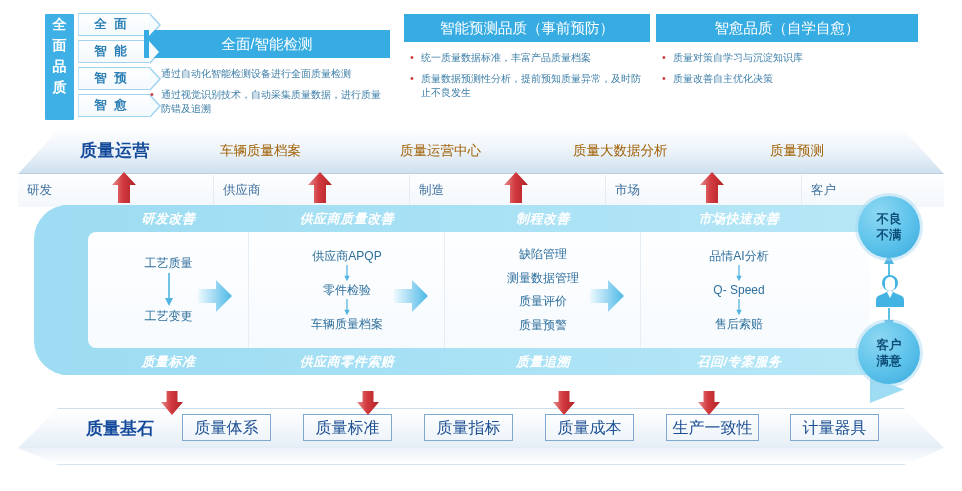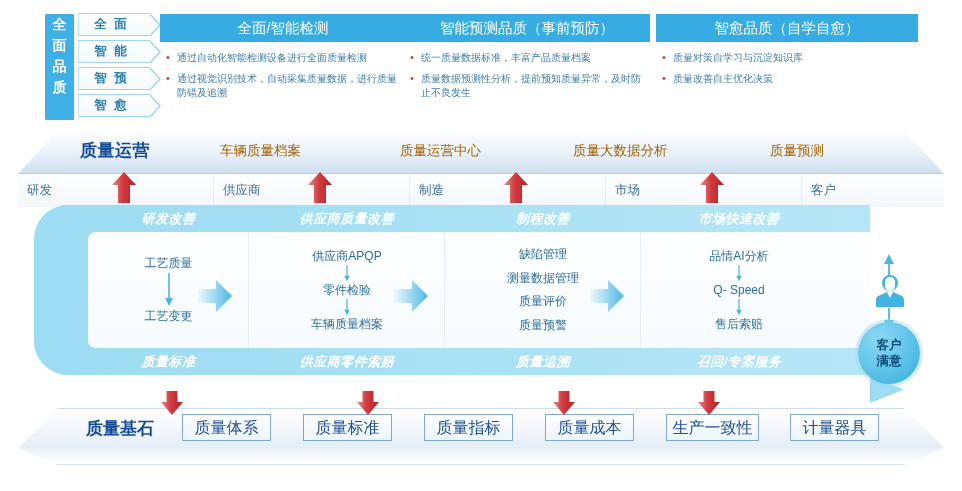--- a/index.html
+++ b/index.html
@@ -45,21 +45,21 @@
   .panel{ position:absolute; top:14px; height:104px; }
   .panel .phead{
     height:28px; background:#36ace3; color:#fff;
     font-size:14.5px; text-align:center; line-height:28px; font-weight:normal;
   }
   .panel .pbody{ padding:9px 4px 0 6px; }
   .bl{ position:relative; padding-left:11px; margin-bottom:7px;
        font-size:10px; color:#3f7fa8; line-height:14px; }
   .bl:before{ content:"•"; position:absolute; left:0; top:-1px; color:#d0383c; font-size:11px; }
 
-  #panel-1{ left:160px; width:246px; }
+  #panel-1{ left:144px; width:246px;margin-top:16px; }
   #panel-2{ left:404px; width:246px; }
   #panel-3{ left:656px; width:262px; }
 
   
   #ops-banner{ position:absolute; left:18px; top:130px; width:926px; height:44px; }
   #ops-banner .trap{
     position:absolute; left:0; top:0; width:100%; height:44px;
     background:linear-gradient(to bottom,#fdfefe 0%,#eef4fa 45%,#cfe0ef 100%);
     clip-path: polygon(40px 0, 886px 0, 926px 44px, 0 44px);
     border-bottom:1px solid #b9cfe2;
@@ -359,20 +359,24 @@
       <path d="M2 11 L20 11 L20 2 L36 18 L20 34 L20 25 L2 25 Z" fill="url(#cg)"></path>
     </svg>
 </div>
 
 <div id="cust-col">
   <div class="vconn" style="top:60px;height:26px"></div>
   <svg style="position:absolute;left:30px;top:58px" width="14" height="14" viewBox="0 0 14 14">
       <path d="M7 0 L12 10 L2 10 Z" fill="#4fb4e0"></path>
     </svg>
 
+  <div class="circ" id="circ-top">
+    <span>不良</span>
+    <span>不满</span>
+  </div>
 
   <svg id="person" viewBox="0 0 32 34">
     <circle cx="16" cy="9" r="8" fill="#43b3e3"></circle>
     <path d="M11 8 a5 5 0 0 1 10 0 v4 a5 5 0 0 1 -10 0 Z" fill="#ffffff"></path>
     <path d="M16 16 L11 19 L4 22 Q2 23 2 26 L2 33 L30 33 L30 26 Q30 23 28 22 L21 19 Z" fill="#43b3e3"></path>
     <path d="M13 18 L16 24 L19 18 L16 16 Z" fill="#ffffff"></path>
   </svg>
 
   <div class="vconn" style="top:112px;height:20px"></div>
   <svg style="position:absolute;left:30px;top:122px" width="14" height="14" viewBox="0 0 14 14">

